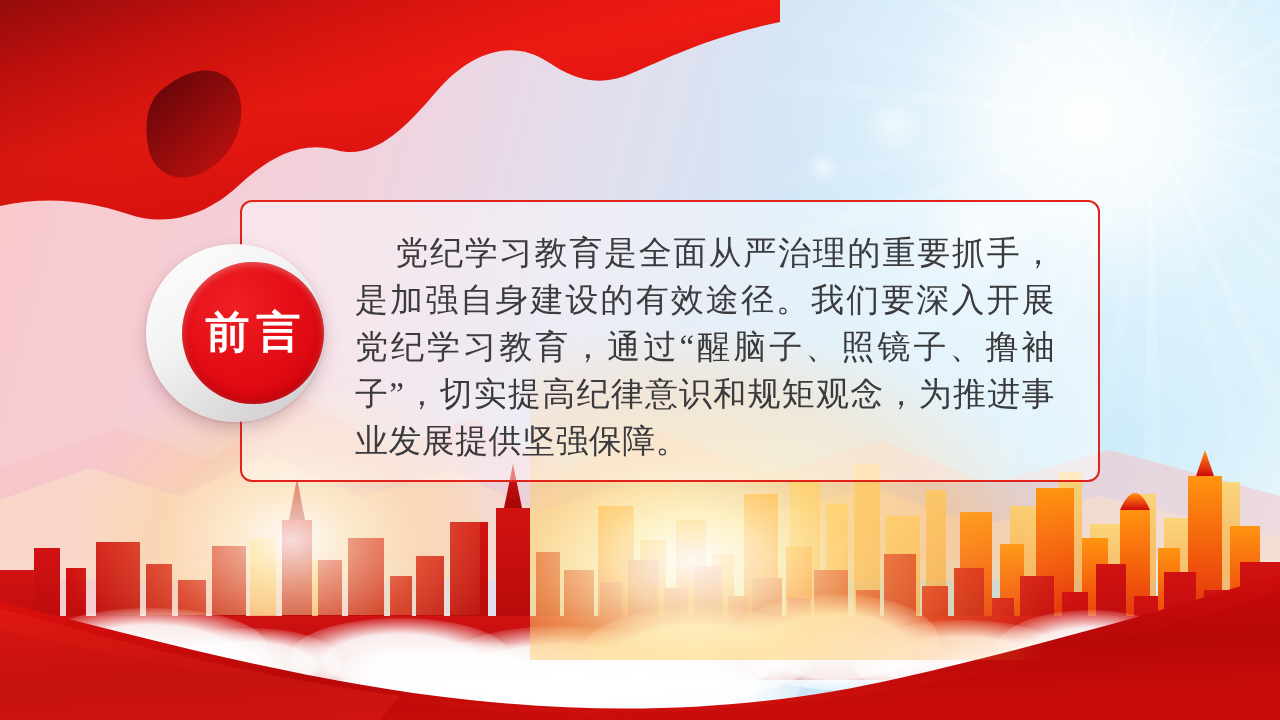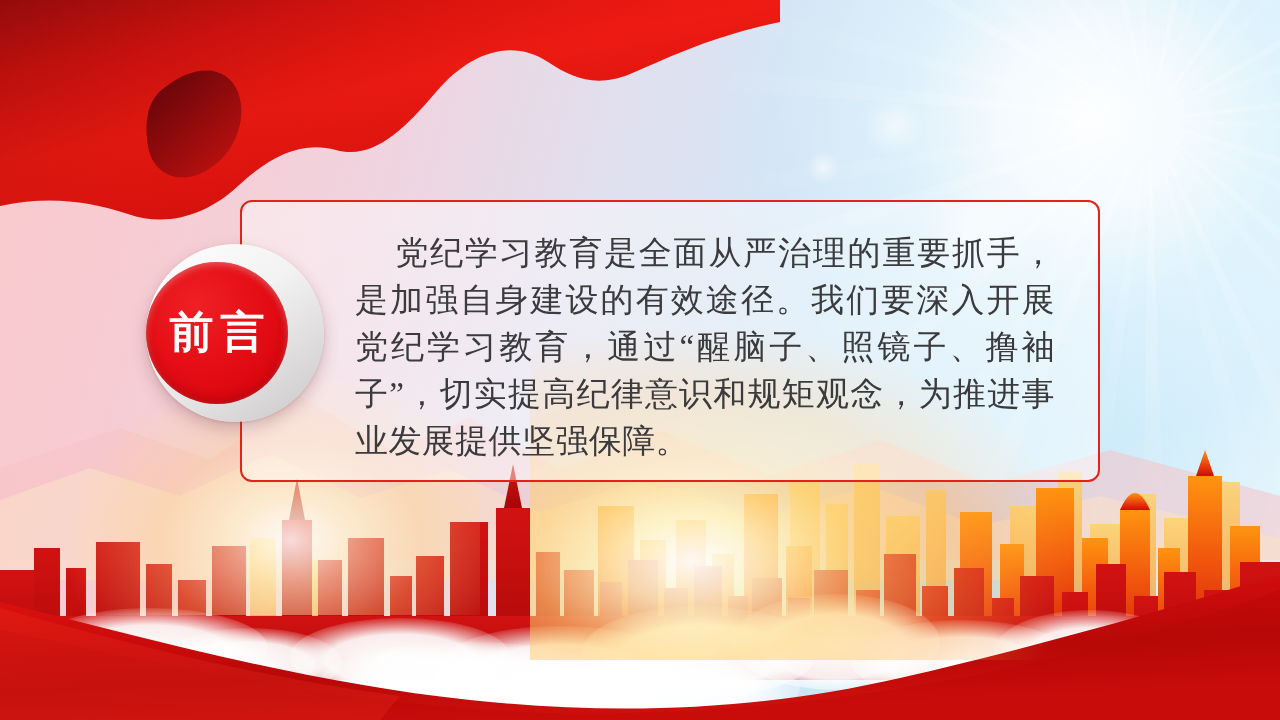--- a/index.html
+++ b/index.html
@@ -127,21 +127,21 @@
 
   
   #preface-badge {
     position: absolute;
     left: 146px; top: 244px;
     width: 178px; height: 178px;
     border-radius: 50%;
     background: linear-gradient(145deg, #ffffff 0%, #f3f2f2 42%, #d9d7d8 78%, #c9c6c8 100%);
     box-shadow: 0 7px 16px rgba(120, 60, 70, 0.28),
                 0 1px 3px rgba(120, 60, 70, 0.18);
-    display: flex; align-items: center; justify-content: flex-start;
+    display: flex; align-items: center; justify-content: flex-end;
   }
   #preface-badge-inner {
     width: 142px; height: 142px;
     border-radius: 50%;
     background: radial-gradient(circle at 36% 30%, #ef2024 0%, #e40d15 48%, #d00109 100%);
     box-shadow: inset 0 3px 7px rgba(255,255,255,0.30),
                 inset 0 -4px 10px rgba(120,0,5,0.35);
     display: flex; align-items: center; justify-content: center;
   }
   #preface-label {

